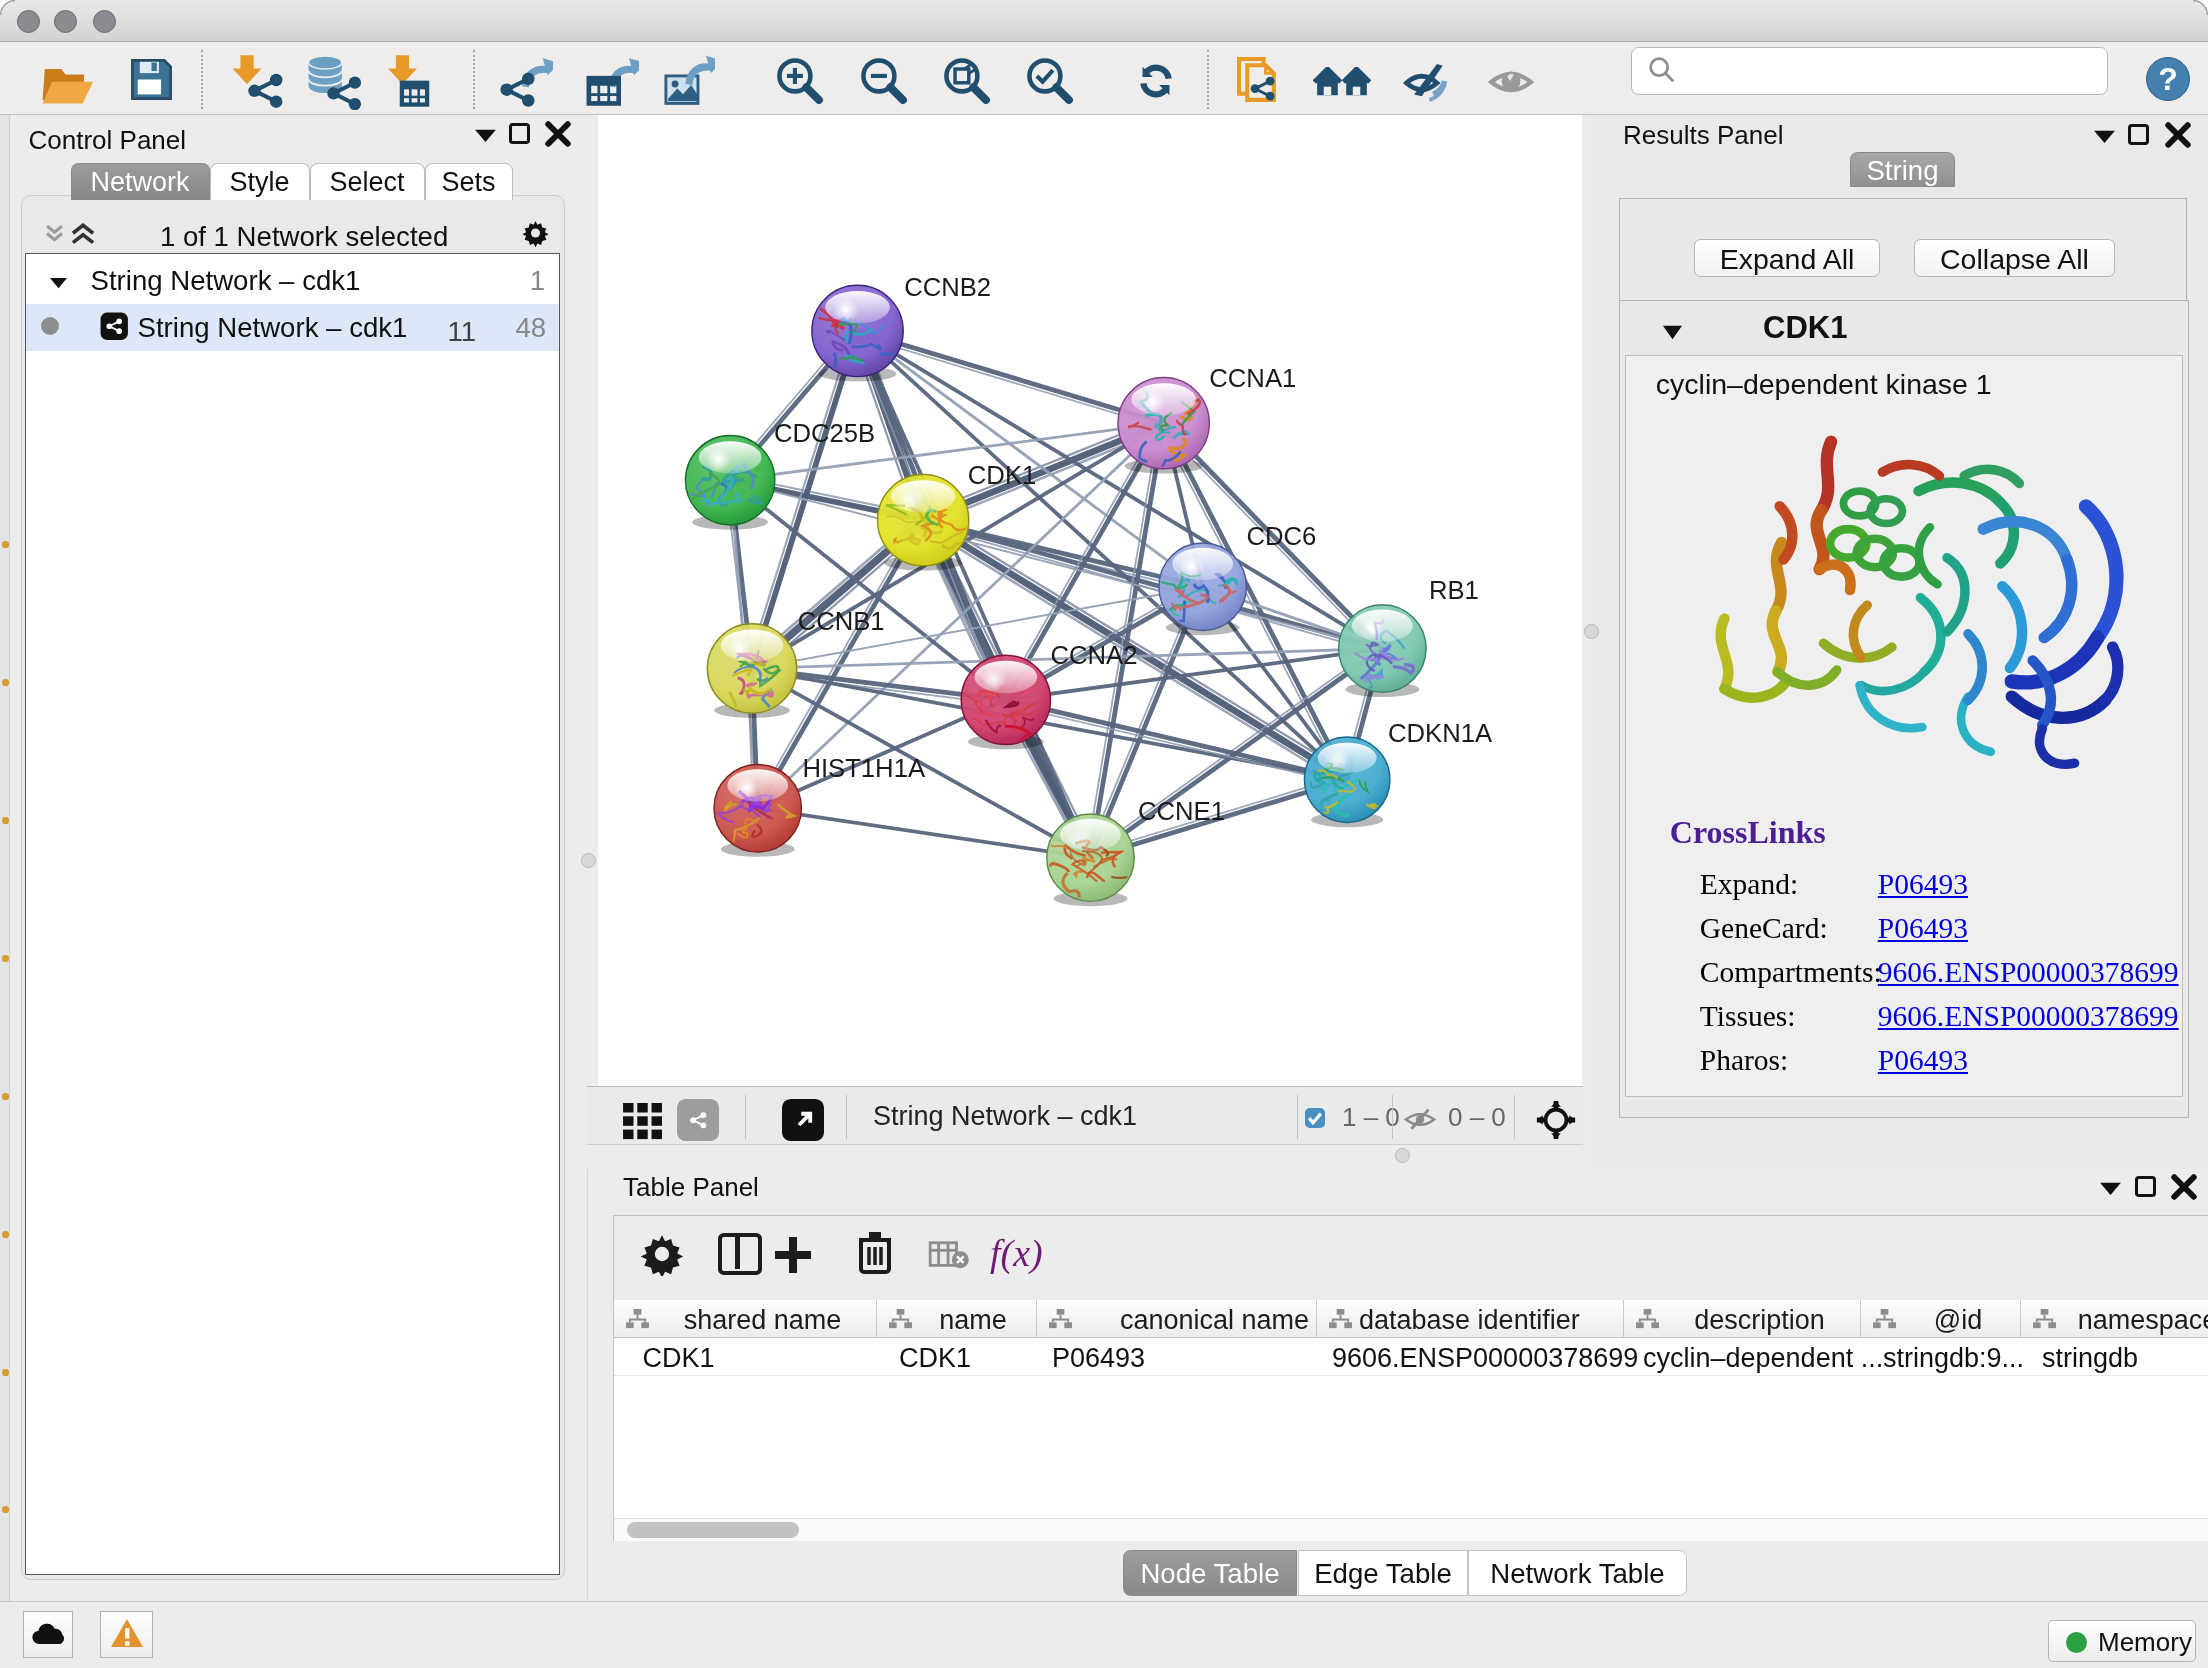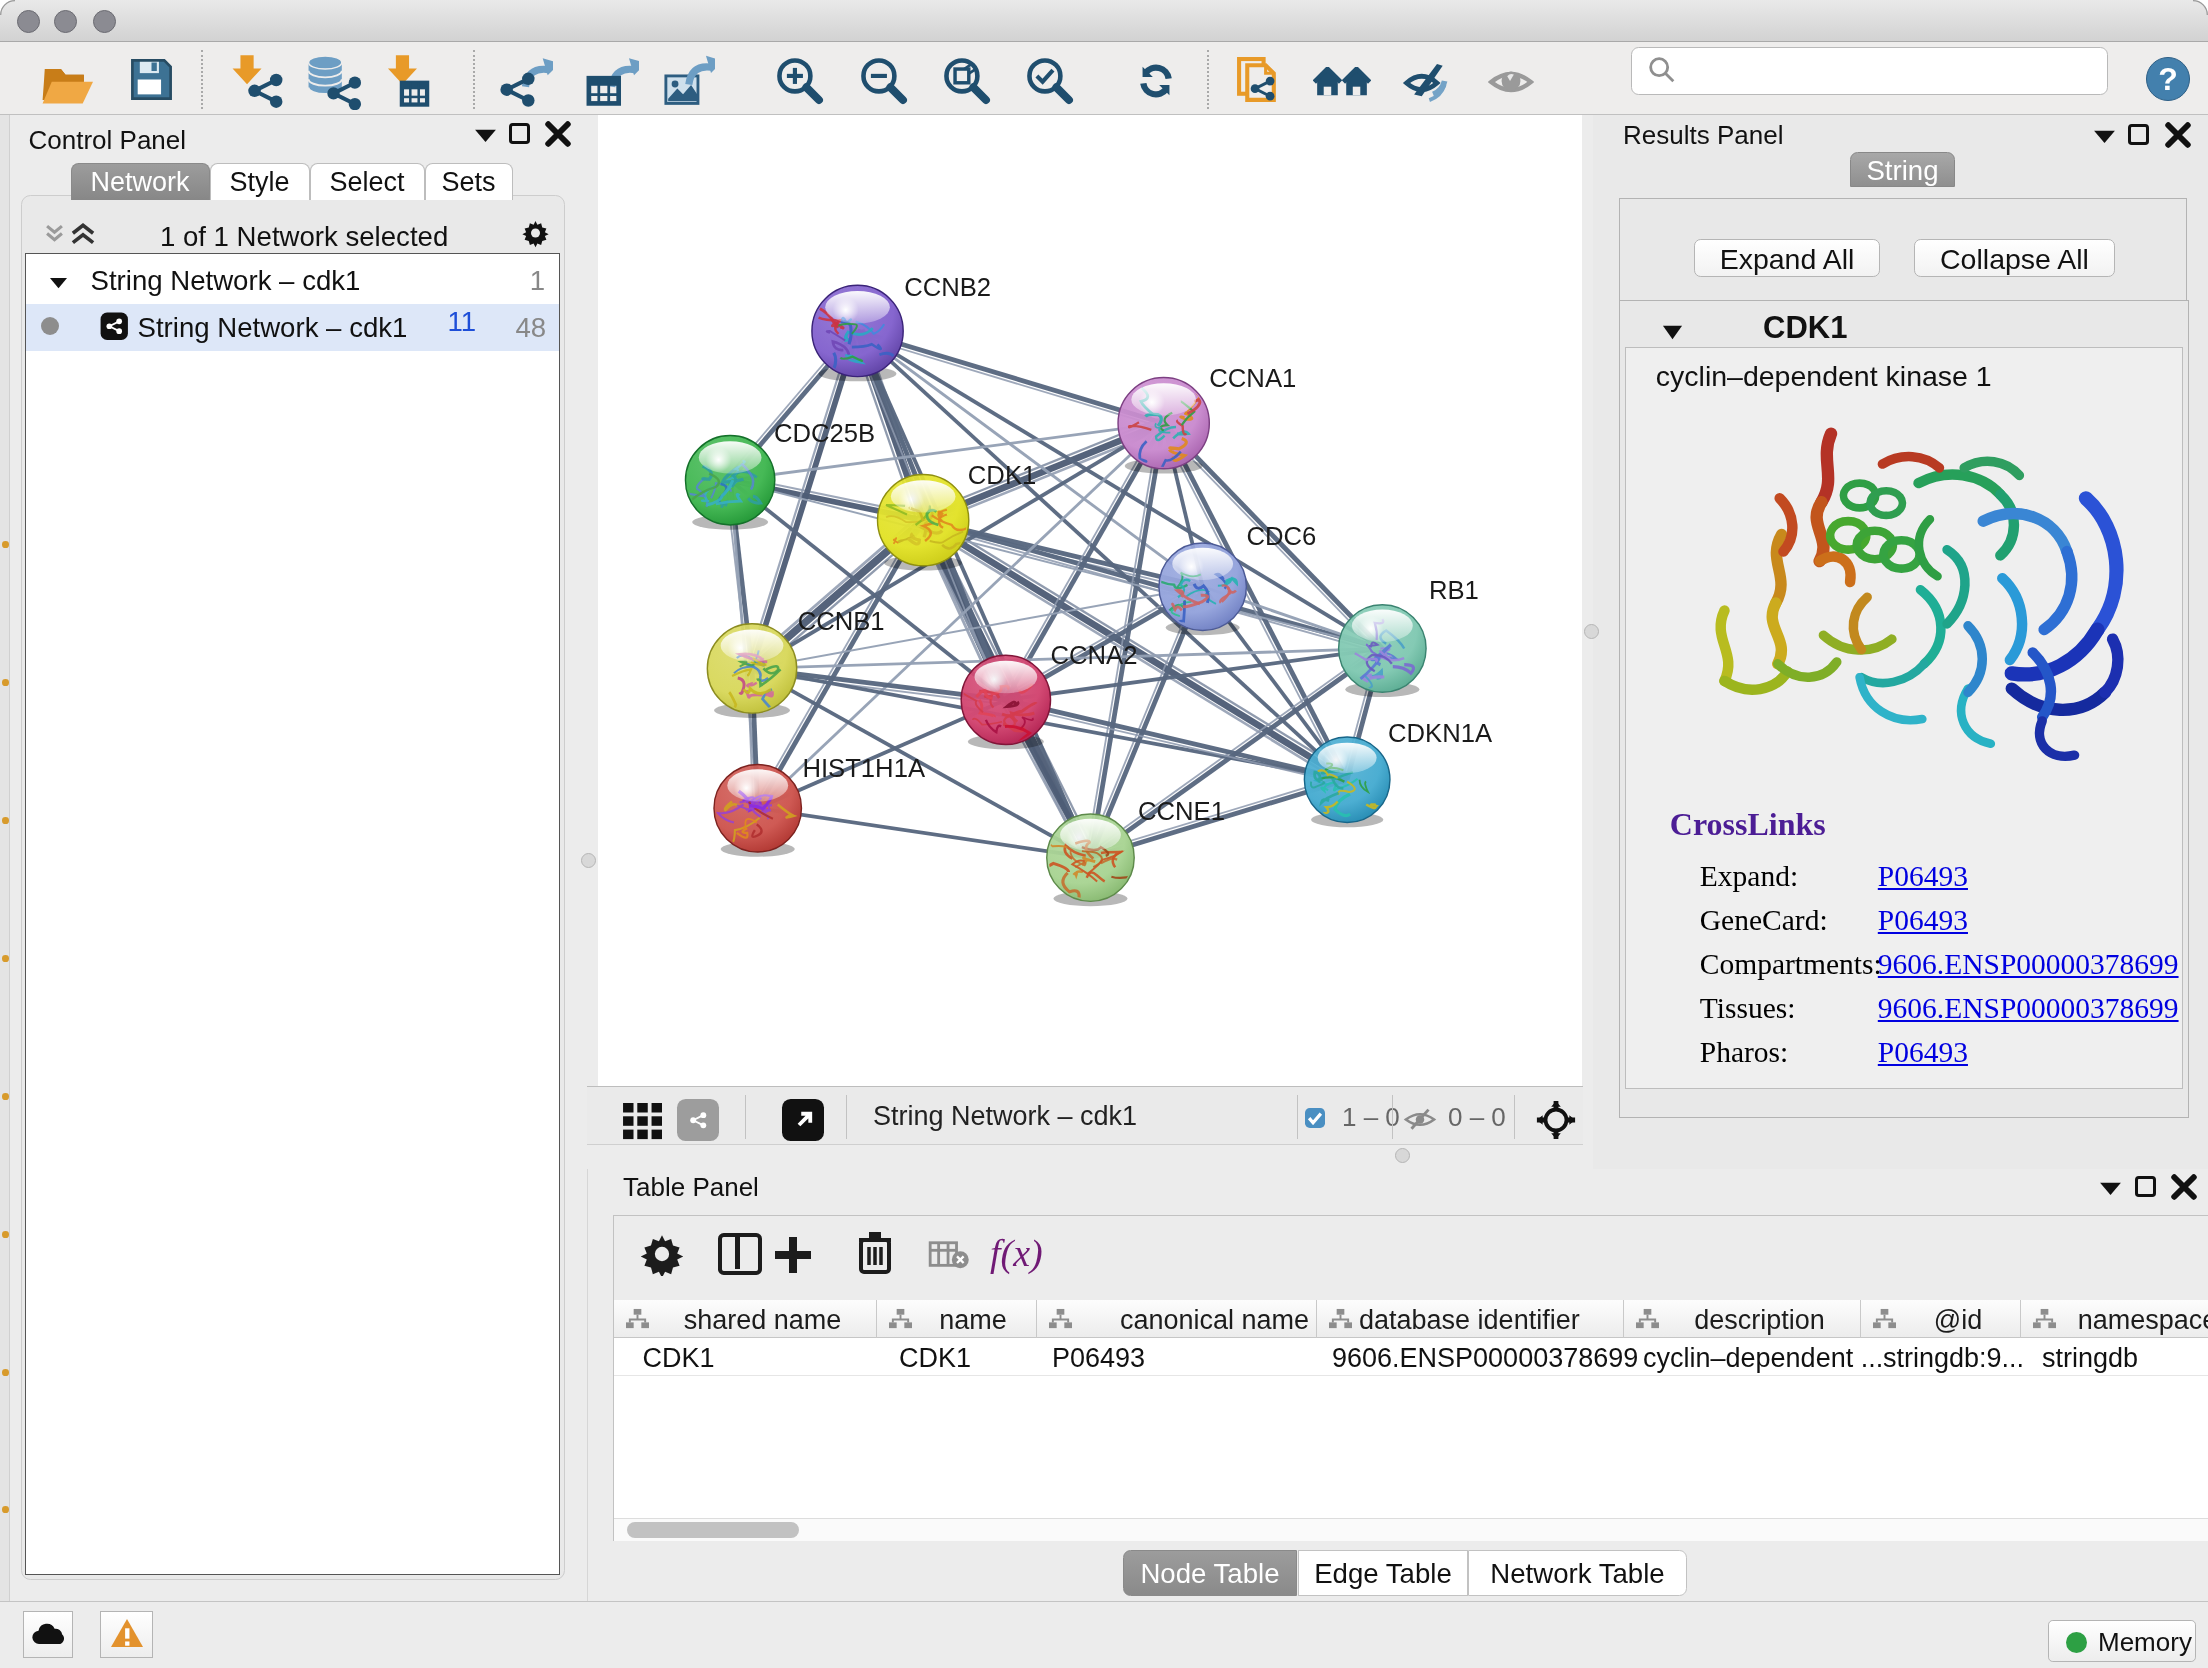--- a/index.html
+++ b/index.html
@@ -223,21 +223,21 @@
       <span style="position:absolute;left:15px;top:13.3px;width:18px;height:18px;border-radius:50%;background:#8d8d8d;"></span>
       <svg style="position:absolute;left:74px;top:7.6px;" width="28.5" height="28.5" viewBox="0 0 48 48">
           <rect x="1" y="1" width="46" height="46" rx="11" fill="#111"></rect>
           <line x1="15.719999999999999" y1="24" x2="32.28" y2="15.719999999999999" stroke="#fff" stroke-width="3.128"></line>
           <line x1="15.719999999999999" y1="24" x2="32.28" y2="32.28" stroke="#fff" stroke-width="3.128"></line>
           <circle cx="32.28" cy="15.719999999999999" r="4.784000000000001" fill="#fff"></circle>
           <circle cx="15.719999999999999" cy="24" r="4.784000000000001" fill="#fff"></circle>
           <circle cx="32.28" cy="32.28" r="4.784000000000001" fill="#fff"></circle>
         </svg>
       <span style="position:absolute;left:112px;top:7.6px;">String Network – cdk1</span>
-      <span style="position:absolute;left:422px;top:2px;color:#1d4ed8;">11</span>
+      <span style="position:absolute;left:422px;top:12px;color:#404040;">11</span>
       <span style="position:absolute;right:12.4px;top:7.6px;color:#888;">48</span>
     </div>
   </div>
 </div>
 
 <div class="abs" id="netview">
   <svg width="984" height="971" viewBox="0 0 1035 1021" xmlns="http://www.w3.org/2000/svg">
 <rect width="1035" height="1021" fill="#ffffff"></rect>
 <line x1="342" y1="426" x2="162" y2="582" stroke="#4e5d76" stroke-width="8" stroke-opacity="0.96"></line>
 <line x1="337.9" y1="421.3" x2="157.9" y2="577.3" stroke="#8d99ae" stroke-width="3.0" stroke-opacity="0.85"></line>
@@ -745,21 +745,21 @@
   <div class="abs" style="left:257px; top:37px; width:105px; height:35px; background:linear-gradient(#a8a8a8,#8f8f8f); border:1px solid #888; border-radius:7.6px 7.6px 0 0; color:#fff; font-size:27.6px; text-align:center; padding-top:1.9px;">String</div>
   <div class="rbox" style="left:26px; top:83px; width:568px; height:120px; background:#e8e8e8;padding-left:37px;">
     <div class="btn" style="left:74px; top:40px; width:186px; height:38px; padding-top:2.9px;">Expand All</div>
     <div class="btn" style="left:294px; top:40px; width:201px; height:38px; padding-top:2.9px;">Collapse All</div>
   </div>
   <div class="rbox" style="left:26px; top:185px; width:570px; height:818px; background:#e8e8e8;">
     <svg width="23" height="21" style="position:absolute;left:41px;top:21px;" viewBox="0 0 24 22">
         <path d="M2 4 L22 4 L12 18 Z" fill="#111"></path>
       </svg>
     <div style="position:absolute;left:143px;top:8.6px;font-size:31px;font-weight:bold;color:#111;">CDK1</div>
-    <div style="position:absolute;left:4.8px;top:46px;width:558px;height:742px;background:#efefef;border:1px solid #bdbdbd;">
+    <div style="position:absolute;left:4.8px;top:54px;width:558px;height:742px;background:#efefef;border:1px solid #bdbdbd;">
       <div style="position:absolute;left:30px;top:12.4px;font-size:28.5px;color:#111;">cyclin–dependent kinase 1</div>
       <svg style="position:absolute;left:7.6px;top:59px;" width="514" height="371" viewBox="0 0 540 390" xmlns="http://www.w3.org/2000/svg">
           <path d="M208 28 C 196 56, 214 74, 198 100" fill="none" stroke="#b43226" stroke-width="13" stroke-linecap="round"></path>
           <path d="M198 100 C 182 124, 210 138, 196 162" fill="none" stroke="#c2551c" stroke-width="13" stroke-linecap="round"></path>
           <path d="M196 162 C 214 150, 232 162, 228 184" fill="none" stroke="#cc6f1a" stroke-width="11" stroke-linecap="round"></path>
           <path d="M156 134 C 140 162, 166 178, 150 206" fill="none" stroke="#c8891c" stroke-width="12" stroke-linecap="round"></path>
           <path d="M150 206 C 136 232, 166 244, 152 270" fill="none" stroke="#ccab1e" stroke-width="12" stroke-linecap="round"></path>
           <path d="M96 214 C 82 244, 110 258, 96 288" fill="none" stroke="#b8bc20" stroke-width="11" stroke-linecap="round"></path>
           <path d="M96 288 C 120 304, 150 298, 162 278" fill="none" stroke="#9cb51e" stroke-width="11" stroke-linecap="round"></path>
           <path d="M152 270 C 172 290, 200 288, 214 268" fill="none" stroke="#7fae27" stroke-width="10" stroke-linecap="round"></path>

